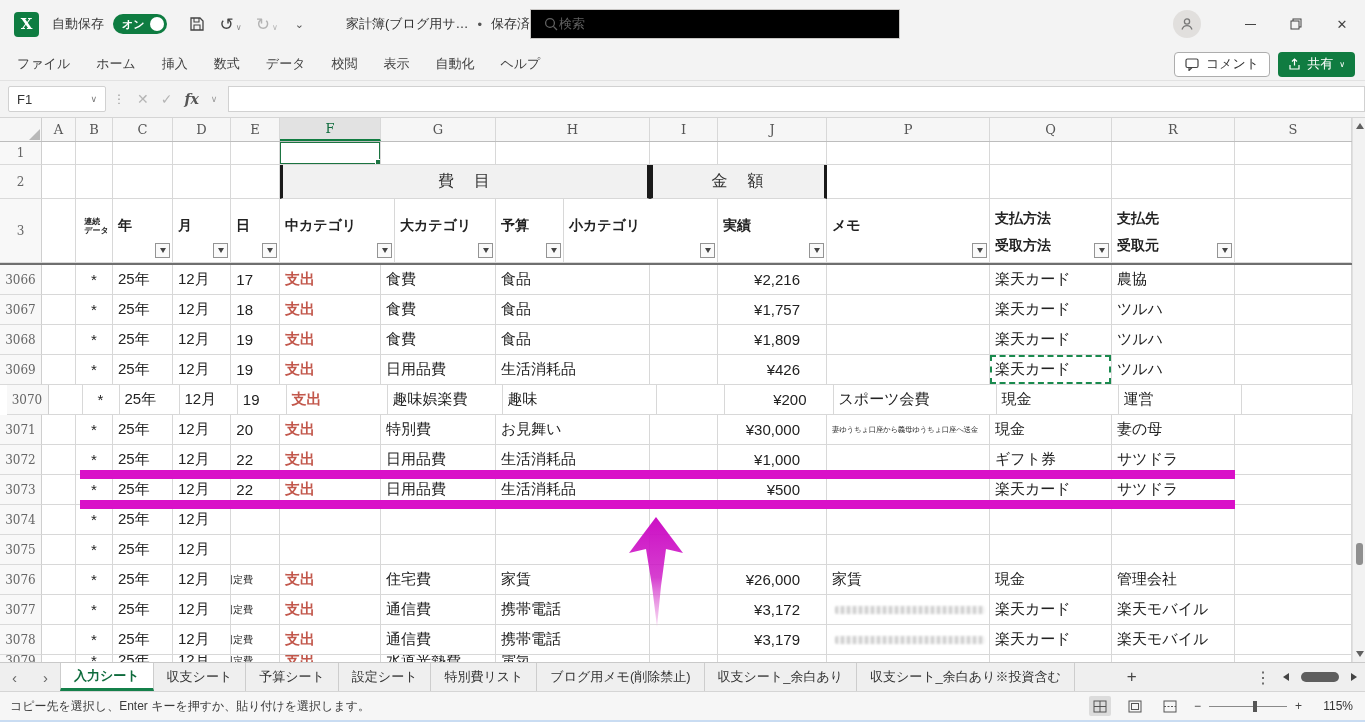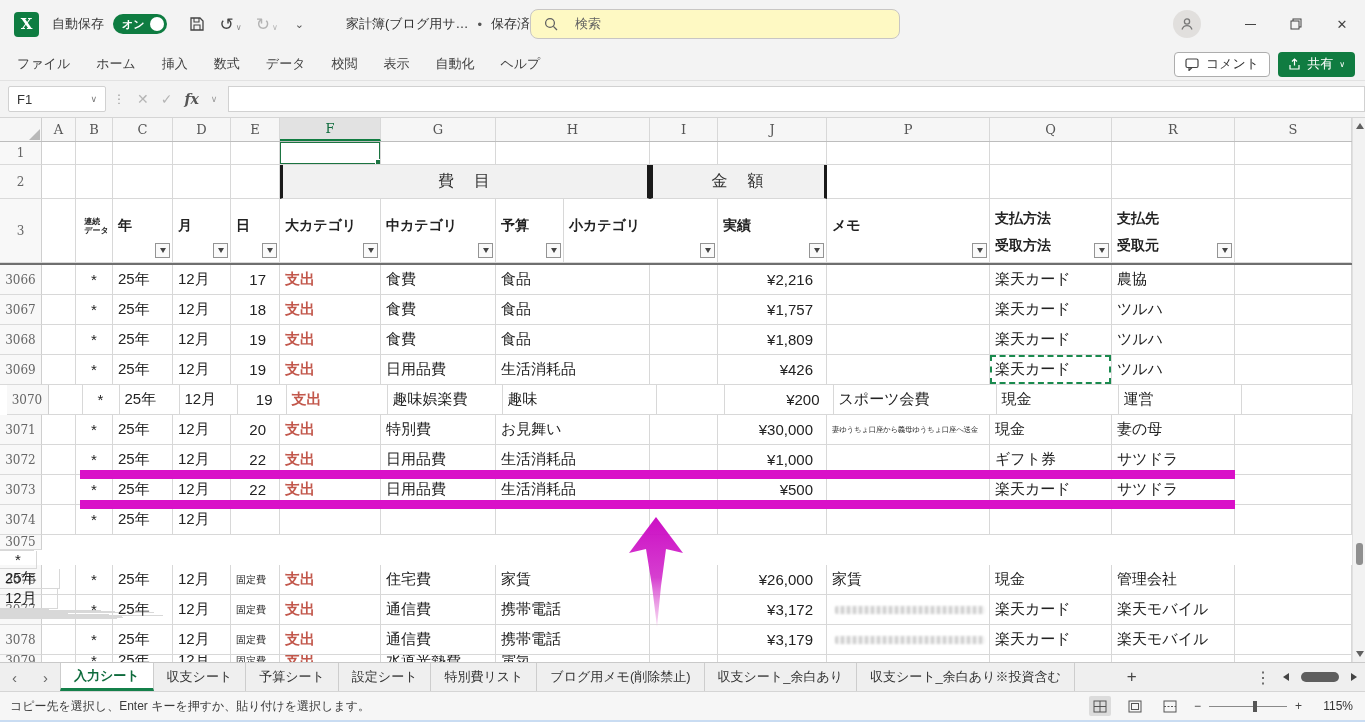--- a/index.html
+++ b/index.html
@@ -16,22 +16,22 @@
   .toggle .t-label{color:#fff;font-size:11px;font-weight:bold}
   .t-knob{width:14px;height:14px;background:#fff;border-radius:50%}
   .qat{display:flex;align-items:center;margin-left:16px;gap:4px;color:#444;font-size:17px}
   .qat .grp{display:flex;align-items:flex-end;gap:2px;padding:0 5px}
   .qat .dim{color:#B3B3B3}
   .caret{font-size:8px;color:#888;padding-bottom:3px}
   .more-cmd{font-size:11px;color:#555;margin-left:8px}
   .doc-title{margin-left:42px;font-size:13px;color:#333;display:flex;gap:9px;align-items:center;white-space:nowrap}
   .doc-title .bullet{color:#555}
   .doc-title .chev{font-size:9px;color:#555}
-  .search{position:absolute;left:530px;top:9px;width:370px;height:30px;background:#fef9c3;
-          border:1px solid #C8C6C4;border-radius:8px;display:flex;align-items:center;gap:17px;
+  .search{position:absolute;left:530px;top:9px;width:370px;height:30px;background:#000000;
+          border:1px solid #C8C6C4;border-radius:0;display:flex;align-items:center;gap:1px;
           padding-left:13px;font-size:13px;color:#616161}
   .win-right{margin-left:auto;display:flex;align-items:center;height:100%}
   .avatar{width:28px;height:28px;border-radius:50%;background:#E1DFDD;display:flex;
           align-items:center;justify-content:center;margin-right:26px}
   .wbtn{width:46px;height:100%;display:flex;align-items:center;justify-content:center;color:#444;font-size:13px}
   .mini{width:11px;height:1px;background:#444}
   
   .ribbonbar{height:33px;background:#F3F3F3;display:flex;align-items:center;border-bottom:1px solid #E2E2E2}
   .rtab{padding:0 13px;font-size:13px;color:#404040;height:100%;display:flex;align-items:center;white-space:nowrap}
   .ribbon-right{margin-left:auto;display:flex;gap:8px;margin-right:10px;align-items:center}
@@ -61,21 +61,21 @@
         font-size:13px;color:#555;border-right:1px solid #D8D8D8;flex:none}
   .chdr.sel{background:#E2E2E2;border-bottom:2px solid #107C41;color:#0E6B3C}
   .grid-row{display:flex;height:30px}
   .rowhdr{width:42px;flex:none;border-right:1px solid #CFCFCF;border-bottom:1px solid #DADADA;
           display:flex;align-items:center;justify-content:center;background:#F8F8F8;
           font-family:"DejaVu Serif",serif;font-size:12px;color:#666}
   .cell{border-right:1px solid #D8D8D8;border-bottom:1px solid #D8D8D8;font-size:15px;display:flex;
         align-items:center;overflow:hidden;white-space:nowrap;position:relative;flex:none}
   .al{justify-content:flex-start;padding-left:5px}
   .ac{justify-content:center}
-  .ar{justify-content:flex-end;padding-right:13px}
+  .ar{justify-content:flex-end;padding-right:26px}
   .expense{color:#C2574B;font-weight:700}
   .fixed-sm{font-size:10px}
   .memo-sm{font-size:7.5px;color:#333;letter-spacing:-0.3px}
   .memo-blur{width:150px;height:8px;margin-left:3px;border-radius:2px;opacity:.5;filter:blur(1.1px);
              background:repeating-linear-gradient(90deg,#9E9E9E 0 3px,#E8E8E8 3px 6px)}
   .ants::after{content:"";position:absolute;inset:0;border:2px dashed #1A8A4E;z-index:2}
   .sel-cell::after{content:"";position:absolute;inset:-1px;border:2px solid #1B7441;z-index:3}
   .sel-cell::before{content:"";position:absolute;right:-3px;bottom:-3px;width:6px;height:6px;
                     background:#1B7441;border:1px solid #fff;z-index:4}
   .merge{background:#F1F1F1;border-left:3px solid #1A1A1A;border-right:3px solid #1A1A1A;
@@ -301,26 +301,26 @@
           <div class="filter"></div>
         </div>
         <div class="cell al" style="width: 58px;">
           <span class="lbl">月</span>
           <div class="filter"></div>
         </div>
         <div class="cell al" style="width: 49px;">
           <span class="lbl">日</span>
           <div class="filter"></div>
         </div>
+        <div class="cell al" style="width: 115px;">
+          <span class="lbl">中カテゴリ</span>
+          <div class="filter"></div>
+        </div>
         <div class="cell al" style="width: 101px;">
           <span class="lbl">大カテゴリ</span>
-          <div class="filter"></div>
-        </div>
-        <div class="cell al" style="width: 115px;">
-          <span class="lbl">中カテゴリ</span>
           <div class="filter"></div>
         </div>
         <div class="cell al" style="width: 68px;">
           <span class="lbl">予算</span>
           <div class="filter"></div>
         </div>
         <div class="cell al" style="width: 154px;">
           <span class="lbl">小カテゴリ</span>
           <div class="filter"></div>
         </div>
@@ -496,21 +496,21 @@
         <div class="cell al" style="width: 101px;"></div>
         <div class="cell al" style="width: 115px;"></div>
         <div class="cell al" style="width: 154px;"></div>
         <div class="cell ar" style="width: 68px;"></div>
         <div class="cell ar" style="width: 109px;"></div>
         <div class="cell al" style="width: 163px;"></div>
         <div class="cell al" style="width: 122px;"></div>
         <div class="cell al" style="width: 123px;"></div>
         <div class="cell al" style="width: 117px;"></div>
       </div>
-      <div class="grid-row" style="height: 30px; flex-direction: column;">
+      <div class="grid-row" style="height: 30px;">
         <div class="rowhdr">3075</div>
         <div class="cell al" style="width: 34px;"></div>
         <div class="cell ac" style="width: 37px;">*</div>
         <div class="cell al" style="width: 60px;">25年</div>
         <div class="cell al" style="width: 58px;">12月</div>
         <div class="cell ar" style="width: 49px;"></div>
         <div class="cell al" style="width: 101px;"></div>
         <div class="cell al" style="width: 115px;"></div>
         <div class="cell al" style="width: 154px;"></div>
         <div class="cell ar" style="width: 68px;"></div>

